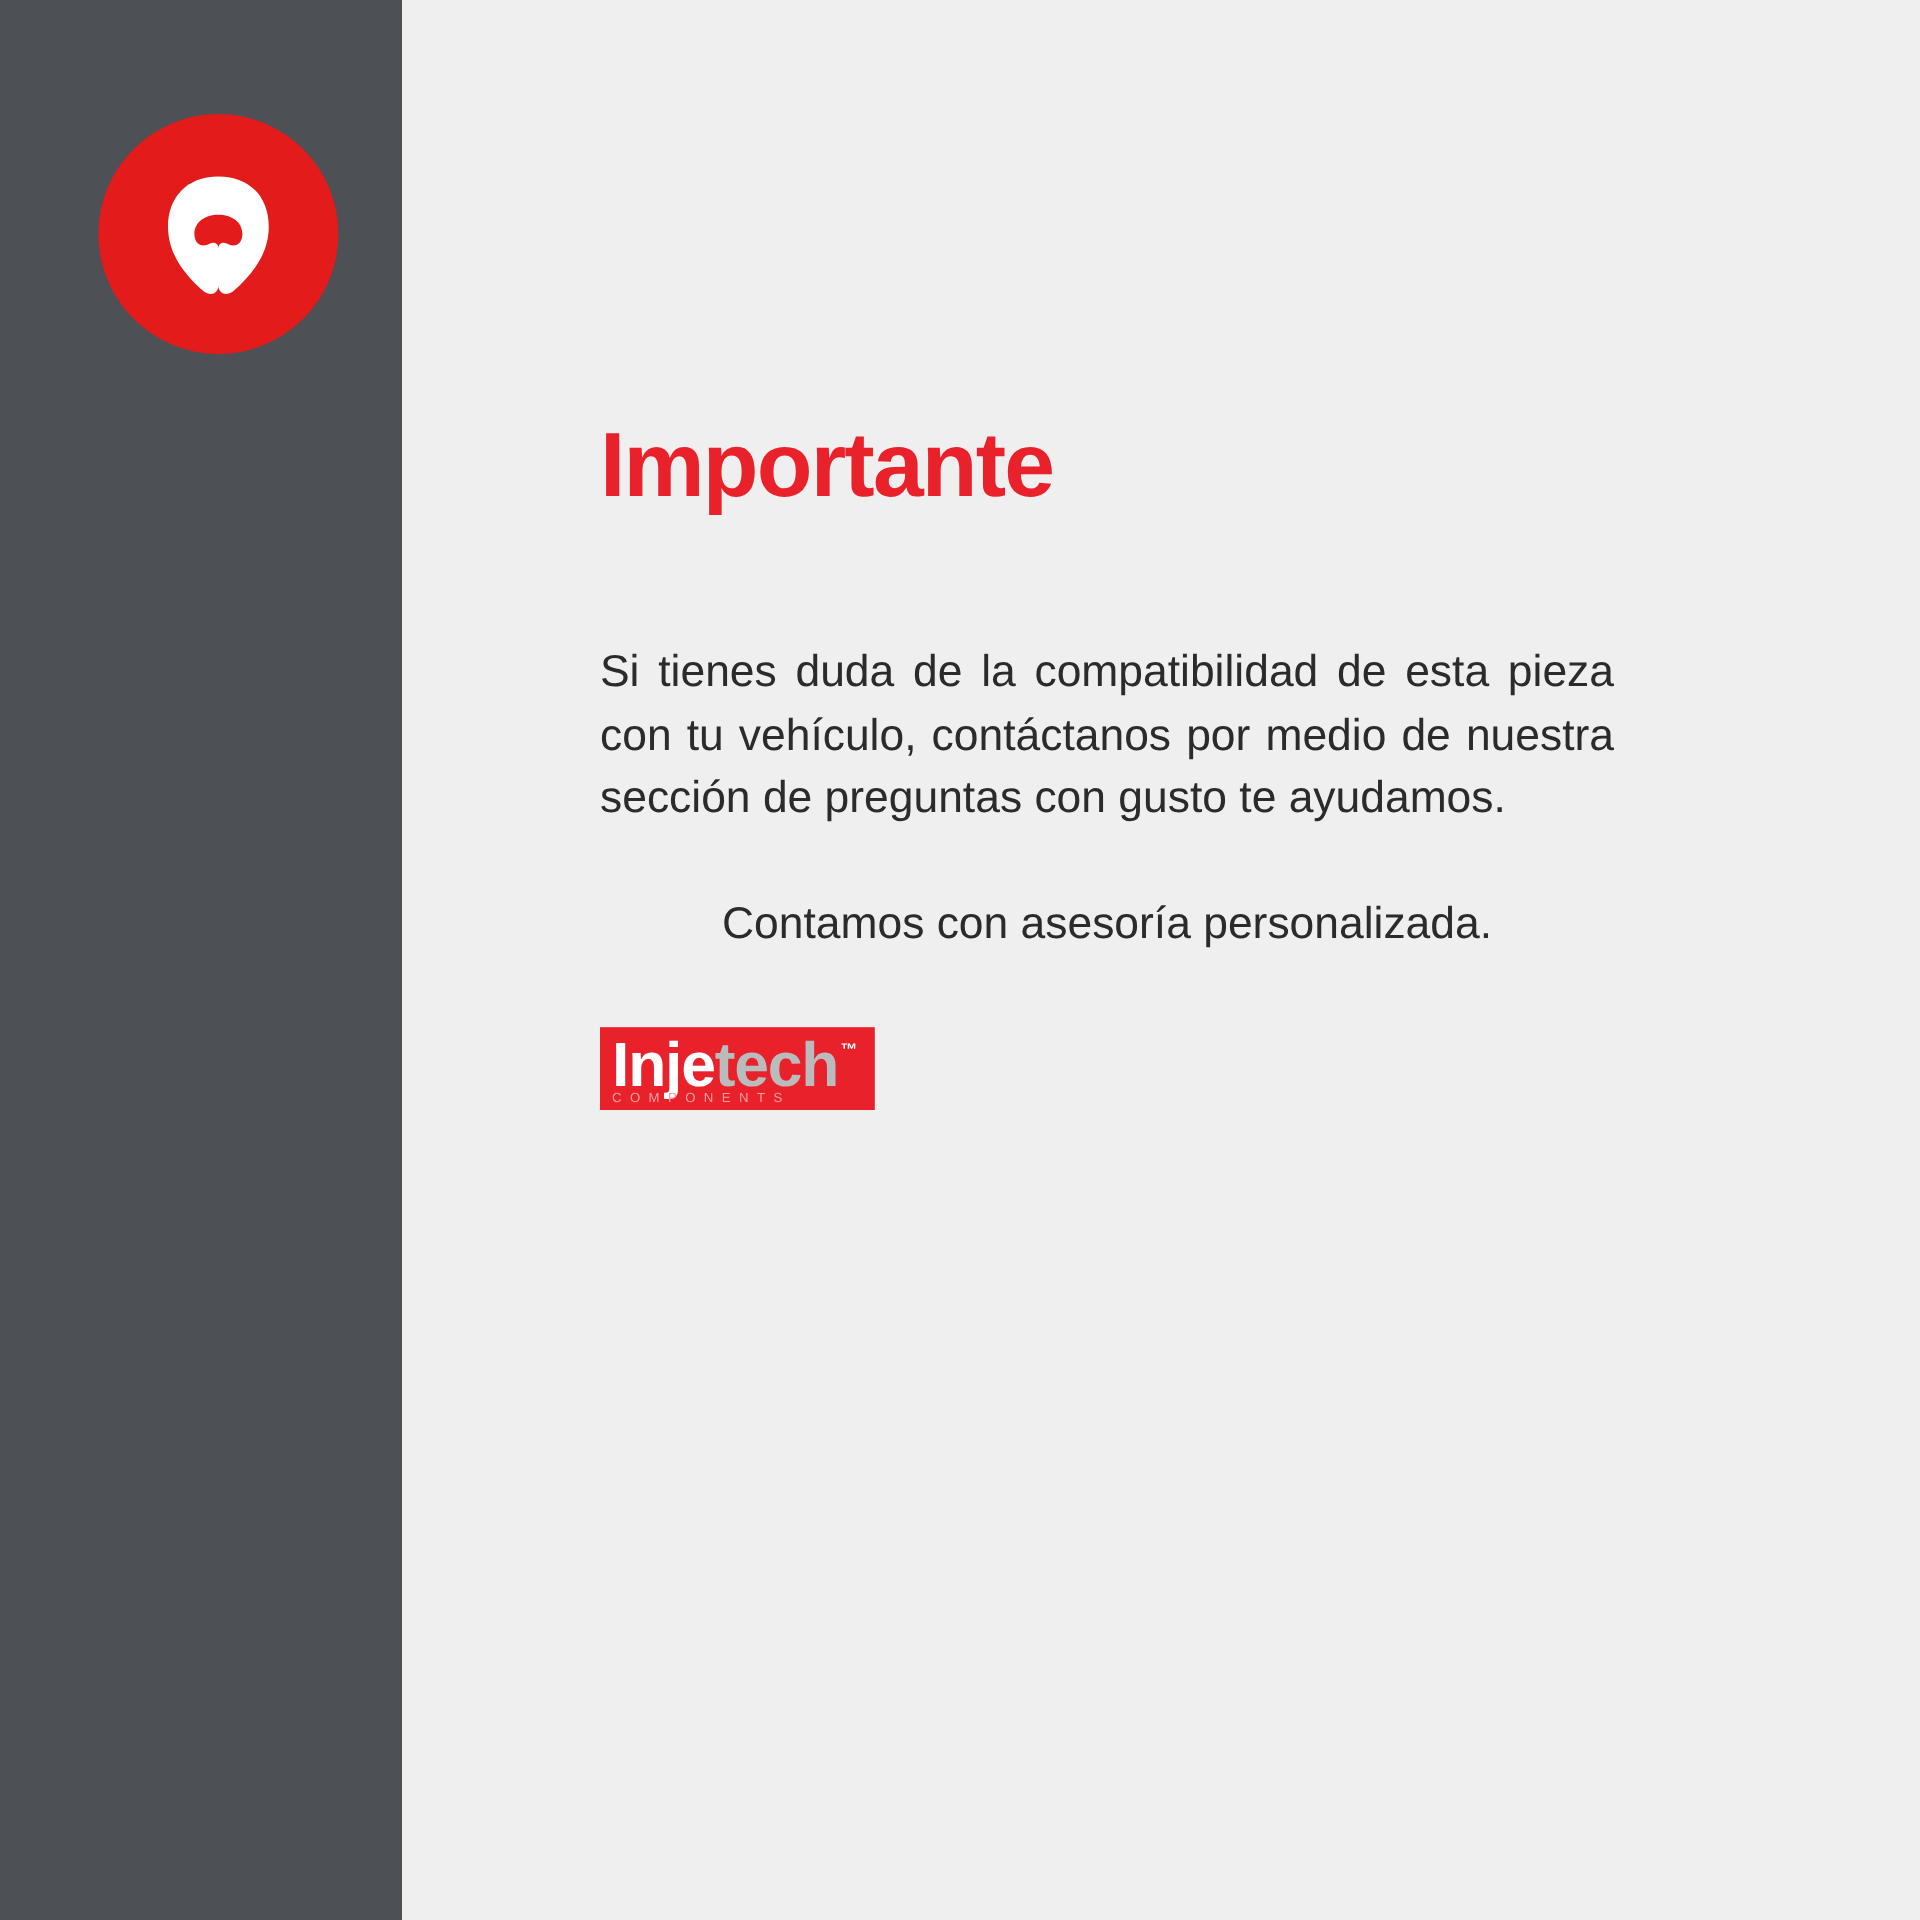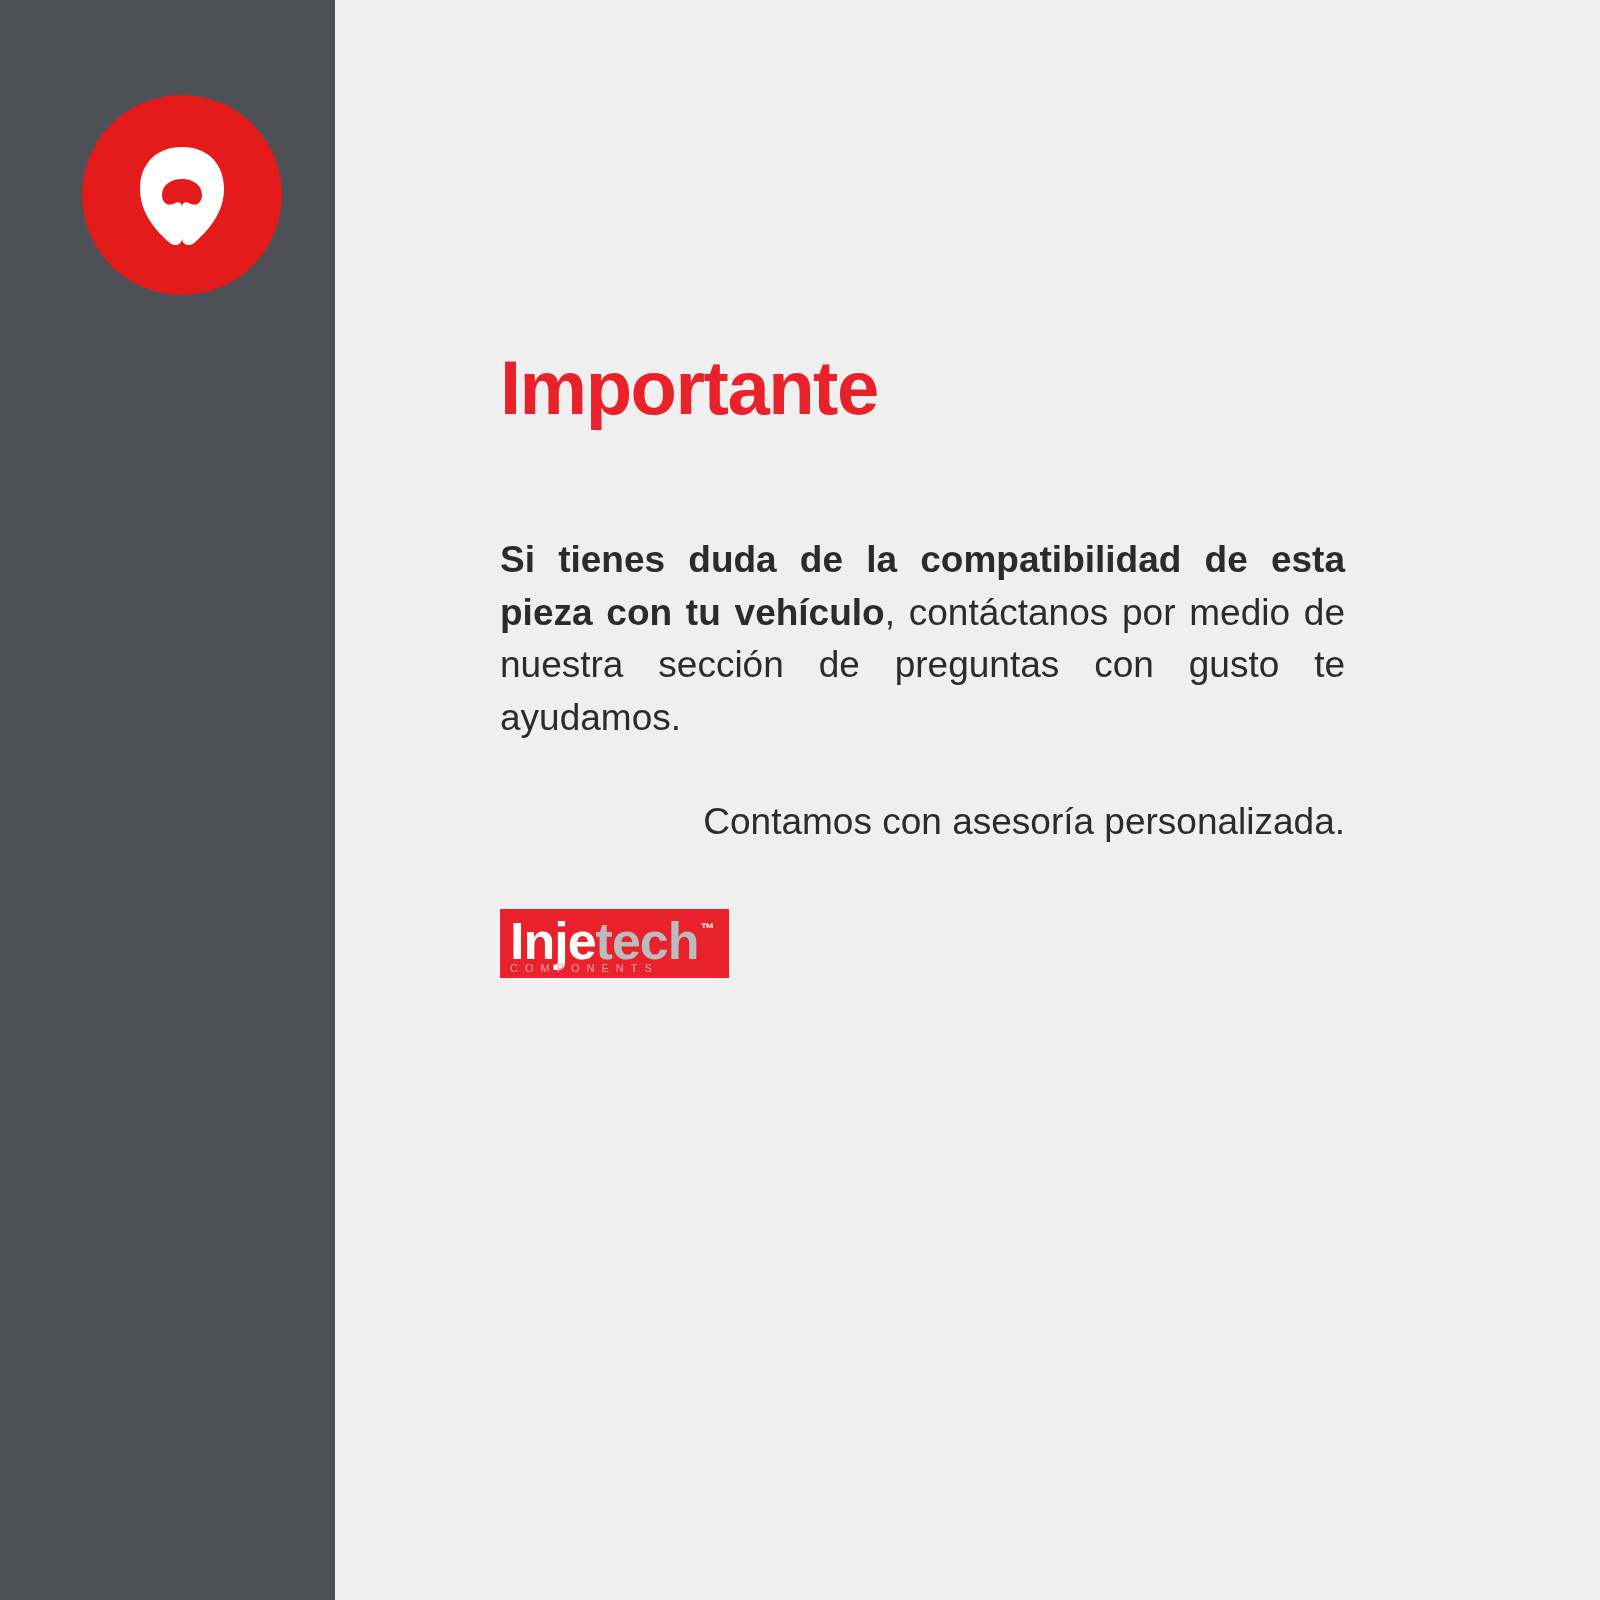--- a/index.html
+++ b/index.html
@@ -67,25 +67,25 @@
   }
   .para {
     color: #2b2b2b;
     font-size: 37px;
     line-height: 1.42;
     text-align: justify;
     margin: 0 0 52px 0;
     font-family: "Liberation Sans", sans-serif;
   }
   .para.last {
-    text-align: right;
+    text-align: center;
     margin-bottom: 60px;
   }
   .para b {
-    font-weight: bold;
+    font-weight: normal;
   }
   
   .wordmark {
     display: inline-block;
     background: #e8212a;
     padding: 6px 14px 4px 10px;
     position: relative;
     line-height: 1;
   }
   .wm-row {

